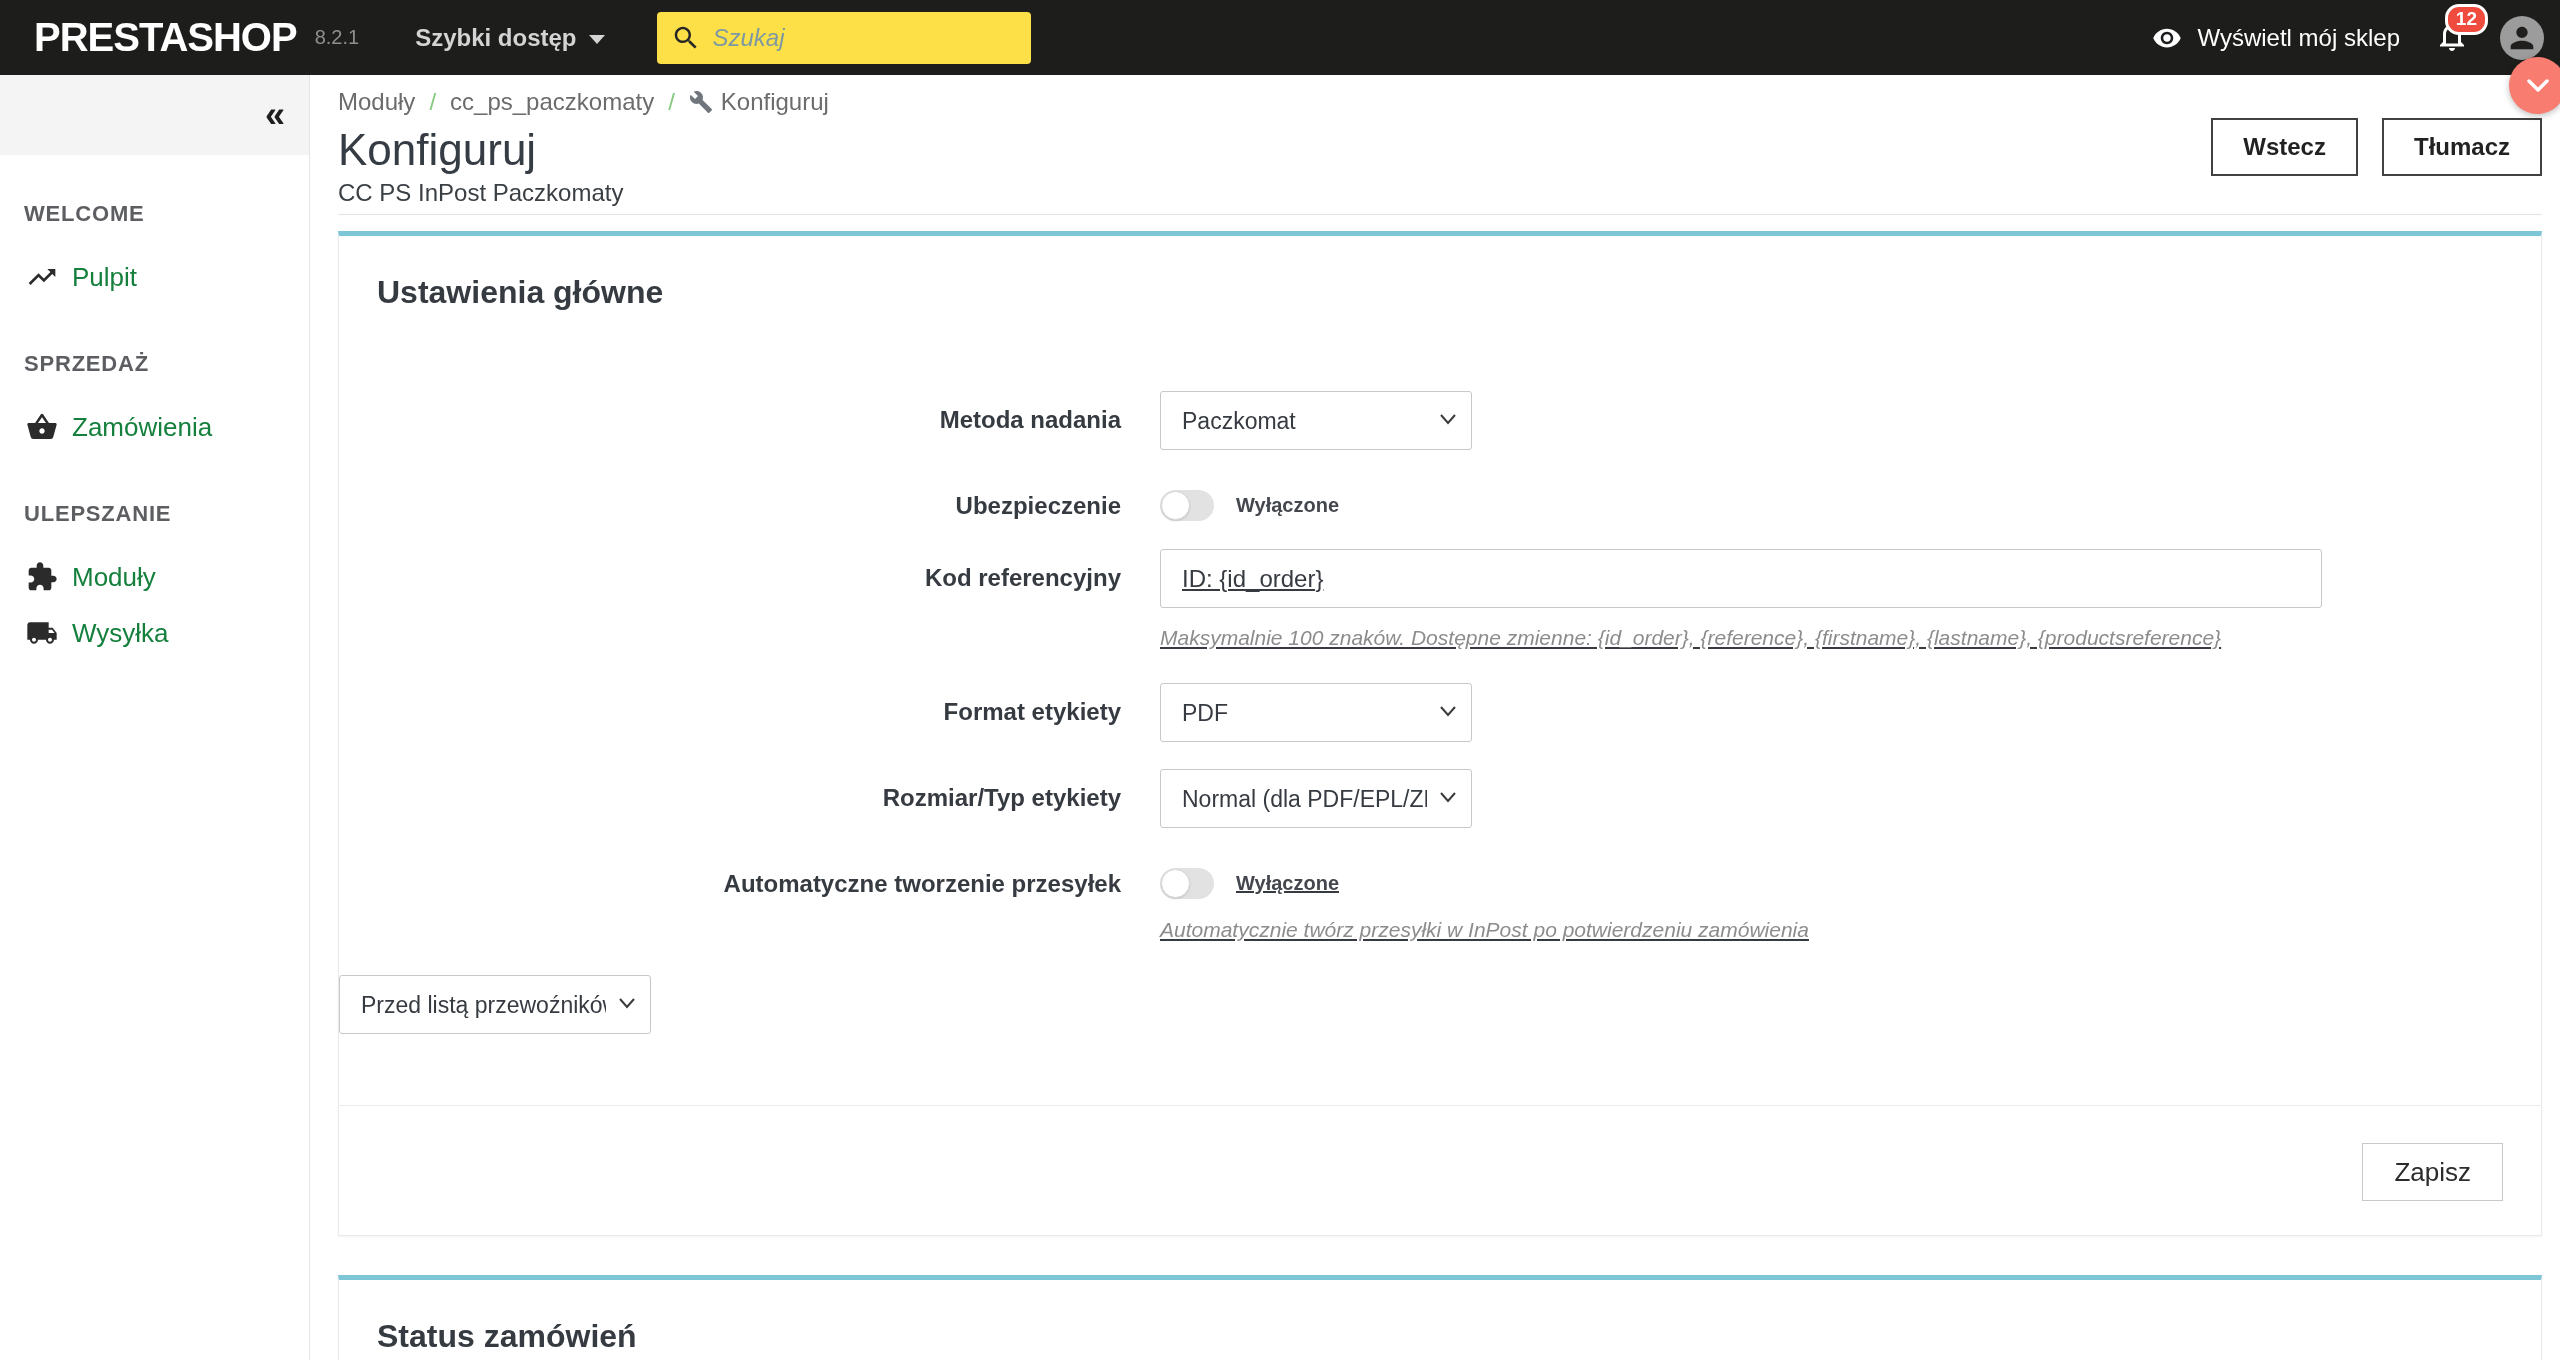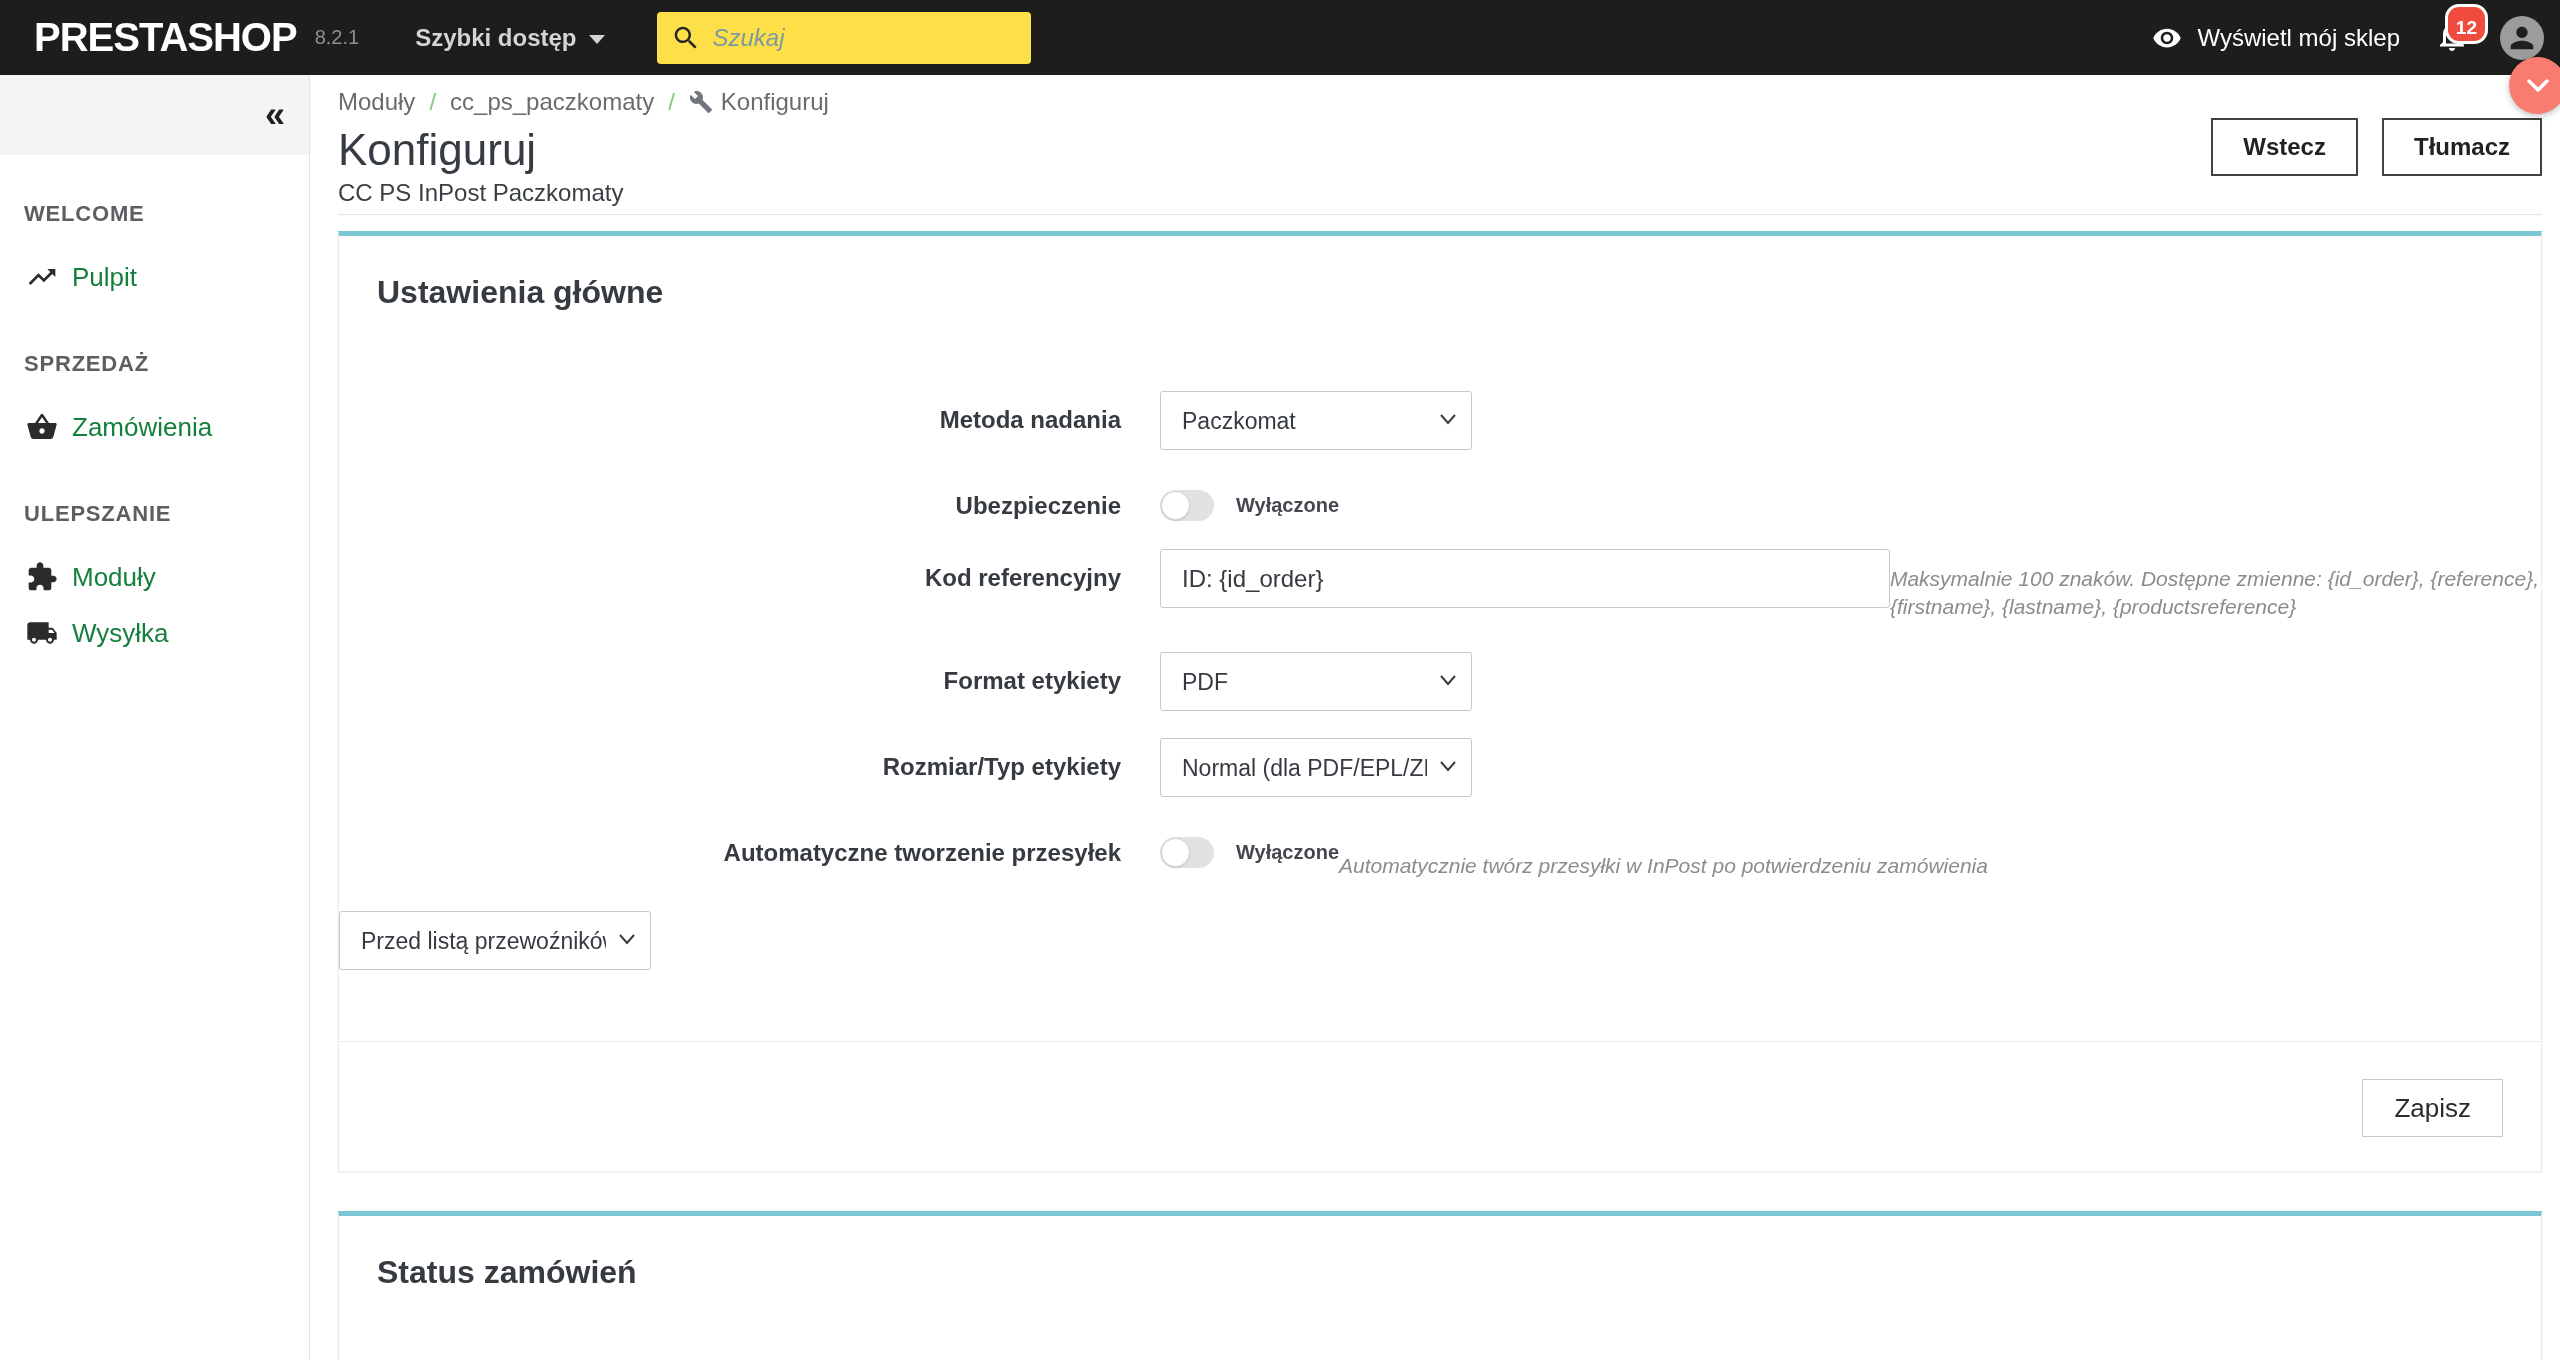--- a/index.html
+++ b/index.html
@@ -32,21 +32,21 @@
     font-family:"Liberation Sans", sans-serif;
     font-size:24px; font-style:italic; color:#36434a;
   }
   .searchbox input::placeholder { color:#7d98a3; opacity:1; }
   .header-right { margin-left:auto; display:flex; align-items:center; }
   .shop-link { display:flex; align-items:center; cursor:pointer; }
   .shop-link span { color:#ffffff; font-size:24px; margin-left:12px; }
   .bell-wrap { position:relative; margin-left:34px; cursor:pointer; }
   .badge {
     position:absolute; top:-14px; right:-18px; background:#ef4b3e; color:#fff;
-    font-size:19px; font-weight:700; padding:10px 8px 2px; border-radius:14px;
+    font-size:19px; font-weight:700; padding:1px 8px 2px; border-radius:14px;
     border:3px solid #ffffff; line-height:22px;
   }
   .avatar {
     margin-left:30px; width:44px; height:44px; border-radius:50%; background:#9c9c9c;
     display:flex; align-items:center; justify-content:center; cursor:pointer; overflow:hidden;
   }
   .fab {
     position:absolute; top:57px; left:2509px; width:57px; height:57px; border-radius:50%;
     background:#f97c70; border:none; z-index:20; cursor:pointer;
     display:flex; align-items:center; justify-content:center;
@@ -96,21 +96,21 @@
   .card h2 { margin:36px 0 0 38px; font-size:32px; font-weight:700; color:#363a41; line-height:40px; }
   .card2 { margin-top:39px; height:260px; }
 
   form.settings { margin-top:79px; padding-bottom:71px; }
   .form-row { display:flex; align-items:flex-start; }
   .form-label {
     width:821px; padding-right:39px; text-align:right; font-size:24px; font-weight:700;
     color:#363a41; flex:0 0 auto; padding-top:14px; line-height:30px;
   }
   .row-toggle .form-label { padding-top:2px; }
-  .control-col { display:flex; flex-direction:row; }
+  .control-col { display:flex; flex-direction:column;text-decoration:underline; }
 
   .select-wrap { position:relative; width:312px; }
   .select-wrap select {
     appearance:none; -webkit-appearance:none; width:100%; height:59px; background:#fff;
     border:1px solid #c8c8c8; border-radius:3px; padding:0 44px 0 21px;
     font-family:"Liberation Sans", sans-serif;
     font-size:23px; color:#363a41; cursor:pointer; outline:none;
   }
   .select-chevron { position:absolute; right:15px; top:22px; pointer-events:none; }
 

